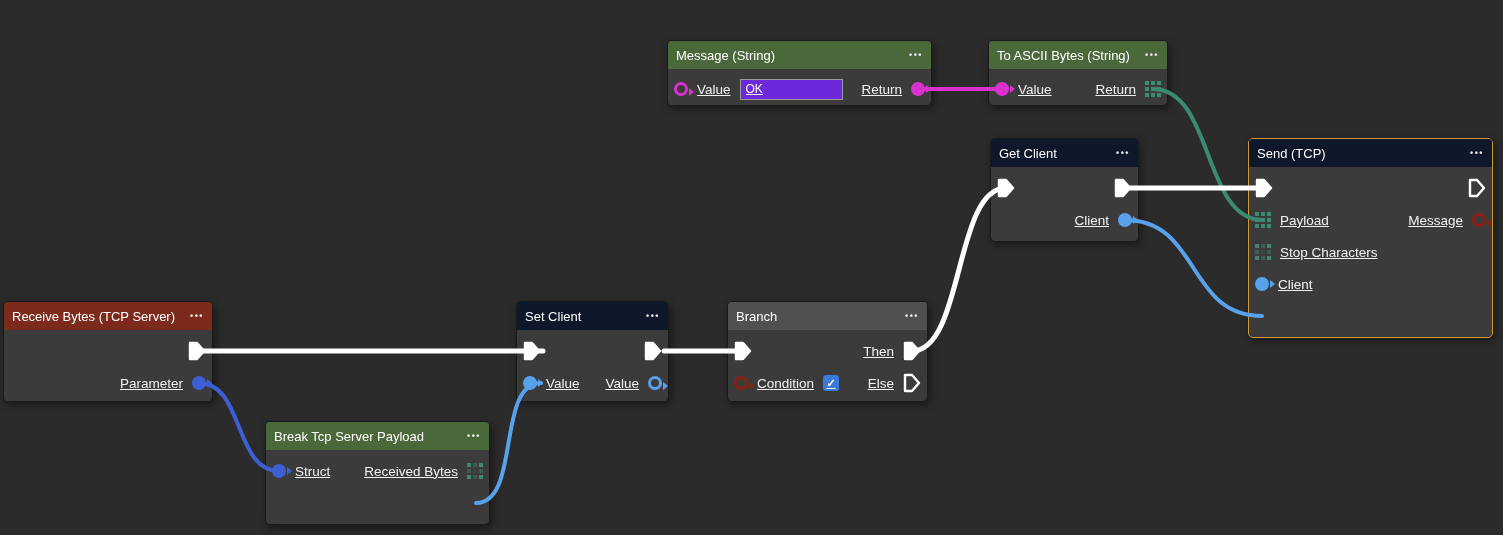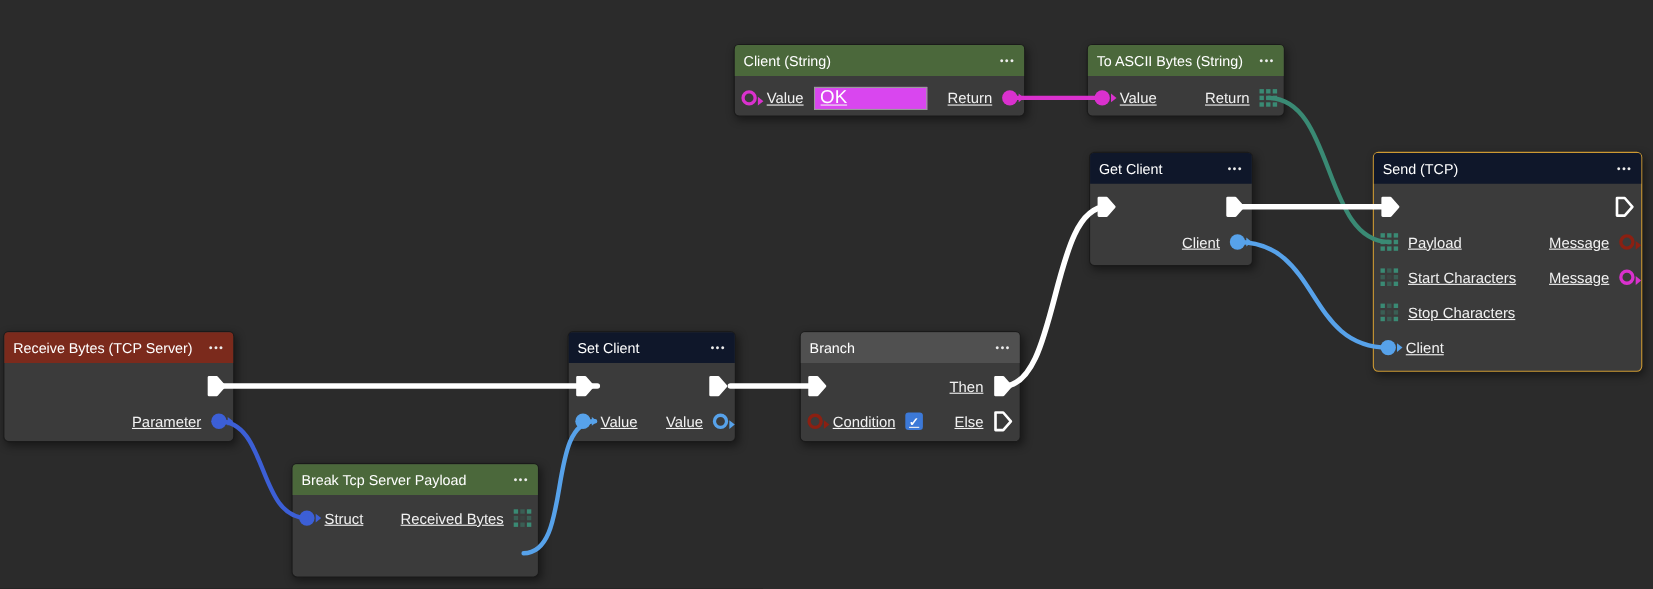--- a/index.html
+++ b/index.html
@@ -49,40 +49,40 @@
   }
   .pin-circle.hollow::after { left:12px; }
   
   .pin-grid { width:16px; height:16px; display:grid; flex:none;
     grid-template-columns:repeat(3,4px); grid-template-rows:repeat(3,4px); gap:2px; }
   .pin-grid i { background:currentColor; }
   .pin-grid.hollow i:nth-child(2n) { opacity:.45; }
   .pin-grid.hollow i:nth-child(5) { opacity:.12; }
   
   .val-input {
-    width:103px; height:21px; background:#d946ef; border:1px solid #9a9a9a;
-    color:#fff; font-size:17px; font-family:"Liberation Sans",sans-serif; padding:0 5px;
+    width:103px; height:21px; background:#6d28d9; border:1px solid #9a9a9a;
+    color:#fff; font-size:12px; font-family:"Liberation Sans",sans-serif; padding:0 5px;
   }
   
   .chk {
     width:16px; height:16px; background:#3c79d8; border-radius:3px;
     display:flex; align-items:center; justify-content:center;
     color:#fff; font-size:11px; font-weight:bold; cursor:pointer;
   }
   #wires { position:absolute; left:0; top:0; pointer-events:none; }
   .lbl { cursor:default; }
 </style>
 </head>
 <body>
 
 <div id="canvas">
 
   <div class="node" style="left:667px; top:40px; width:265px; height:66px;">
     <div class="hdr h-green">
-      <span class="lbl">Client (String)</span>
+      <span class="lbl">Message (String)</span>
       <span class="menu">•••</span>
     </div>
     <div class="body tight">
       <div class="row">
         <span class="rg">
           <span class="pin-circle hollow c-string"></span>
           <span class="lbl">Value</span>
           <input class="val-input" value="OK" style="">
         </span>
         <span class="rg">
@@ -171,40 +171,20 @@
               <i></i>
               <i></i>
               <i></i>
               <i></i>
             </span>
           <span class="lbl">Payload</span>
         </span>
         <span class="rg">
           <span class="lbl">Message</span>
           <span class="pin-circle hollow c-bool"></span>
-        </span>
-      </div>
-      <div class="row">
-        <span class="rg">
-          <span class="pin-grid hollow c-bytes">
-              <i></i>
-              <i></i>
-              <i></i>
-              <i></i>
-              <i></i>
-              <i></i>
-              <i></i>
-              <i></i>
-              <i></i>
-            </span>
-          <span class="lbl">Start Characters</span>
-        </span>
-        <span class="rg">
-          <span class="lbl">Message</span>
-          <span class="pin-circle hollow c-string"></span>
         </span>
       </div>
       <div class="row">
         <span class="rg">
           <span class="pin-grid hollow c-bytes">
               <i></i>
               <i></i>
               <i></i>
               <i></i>
               <i></i>

